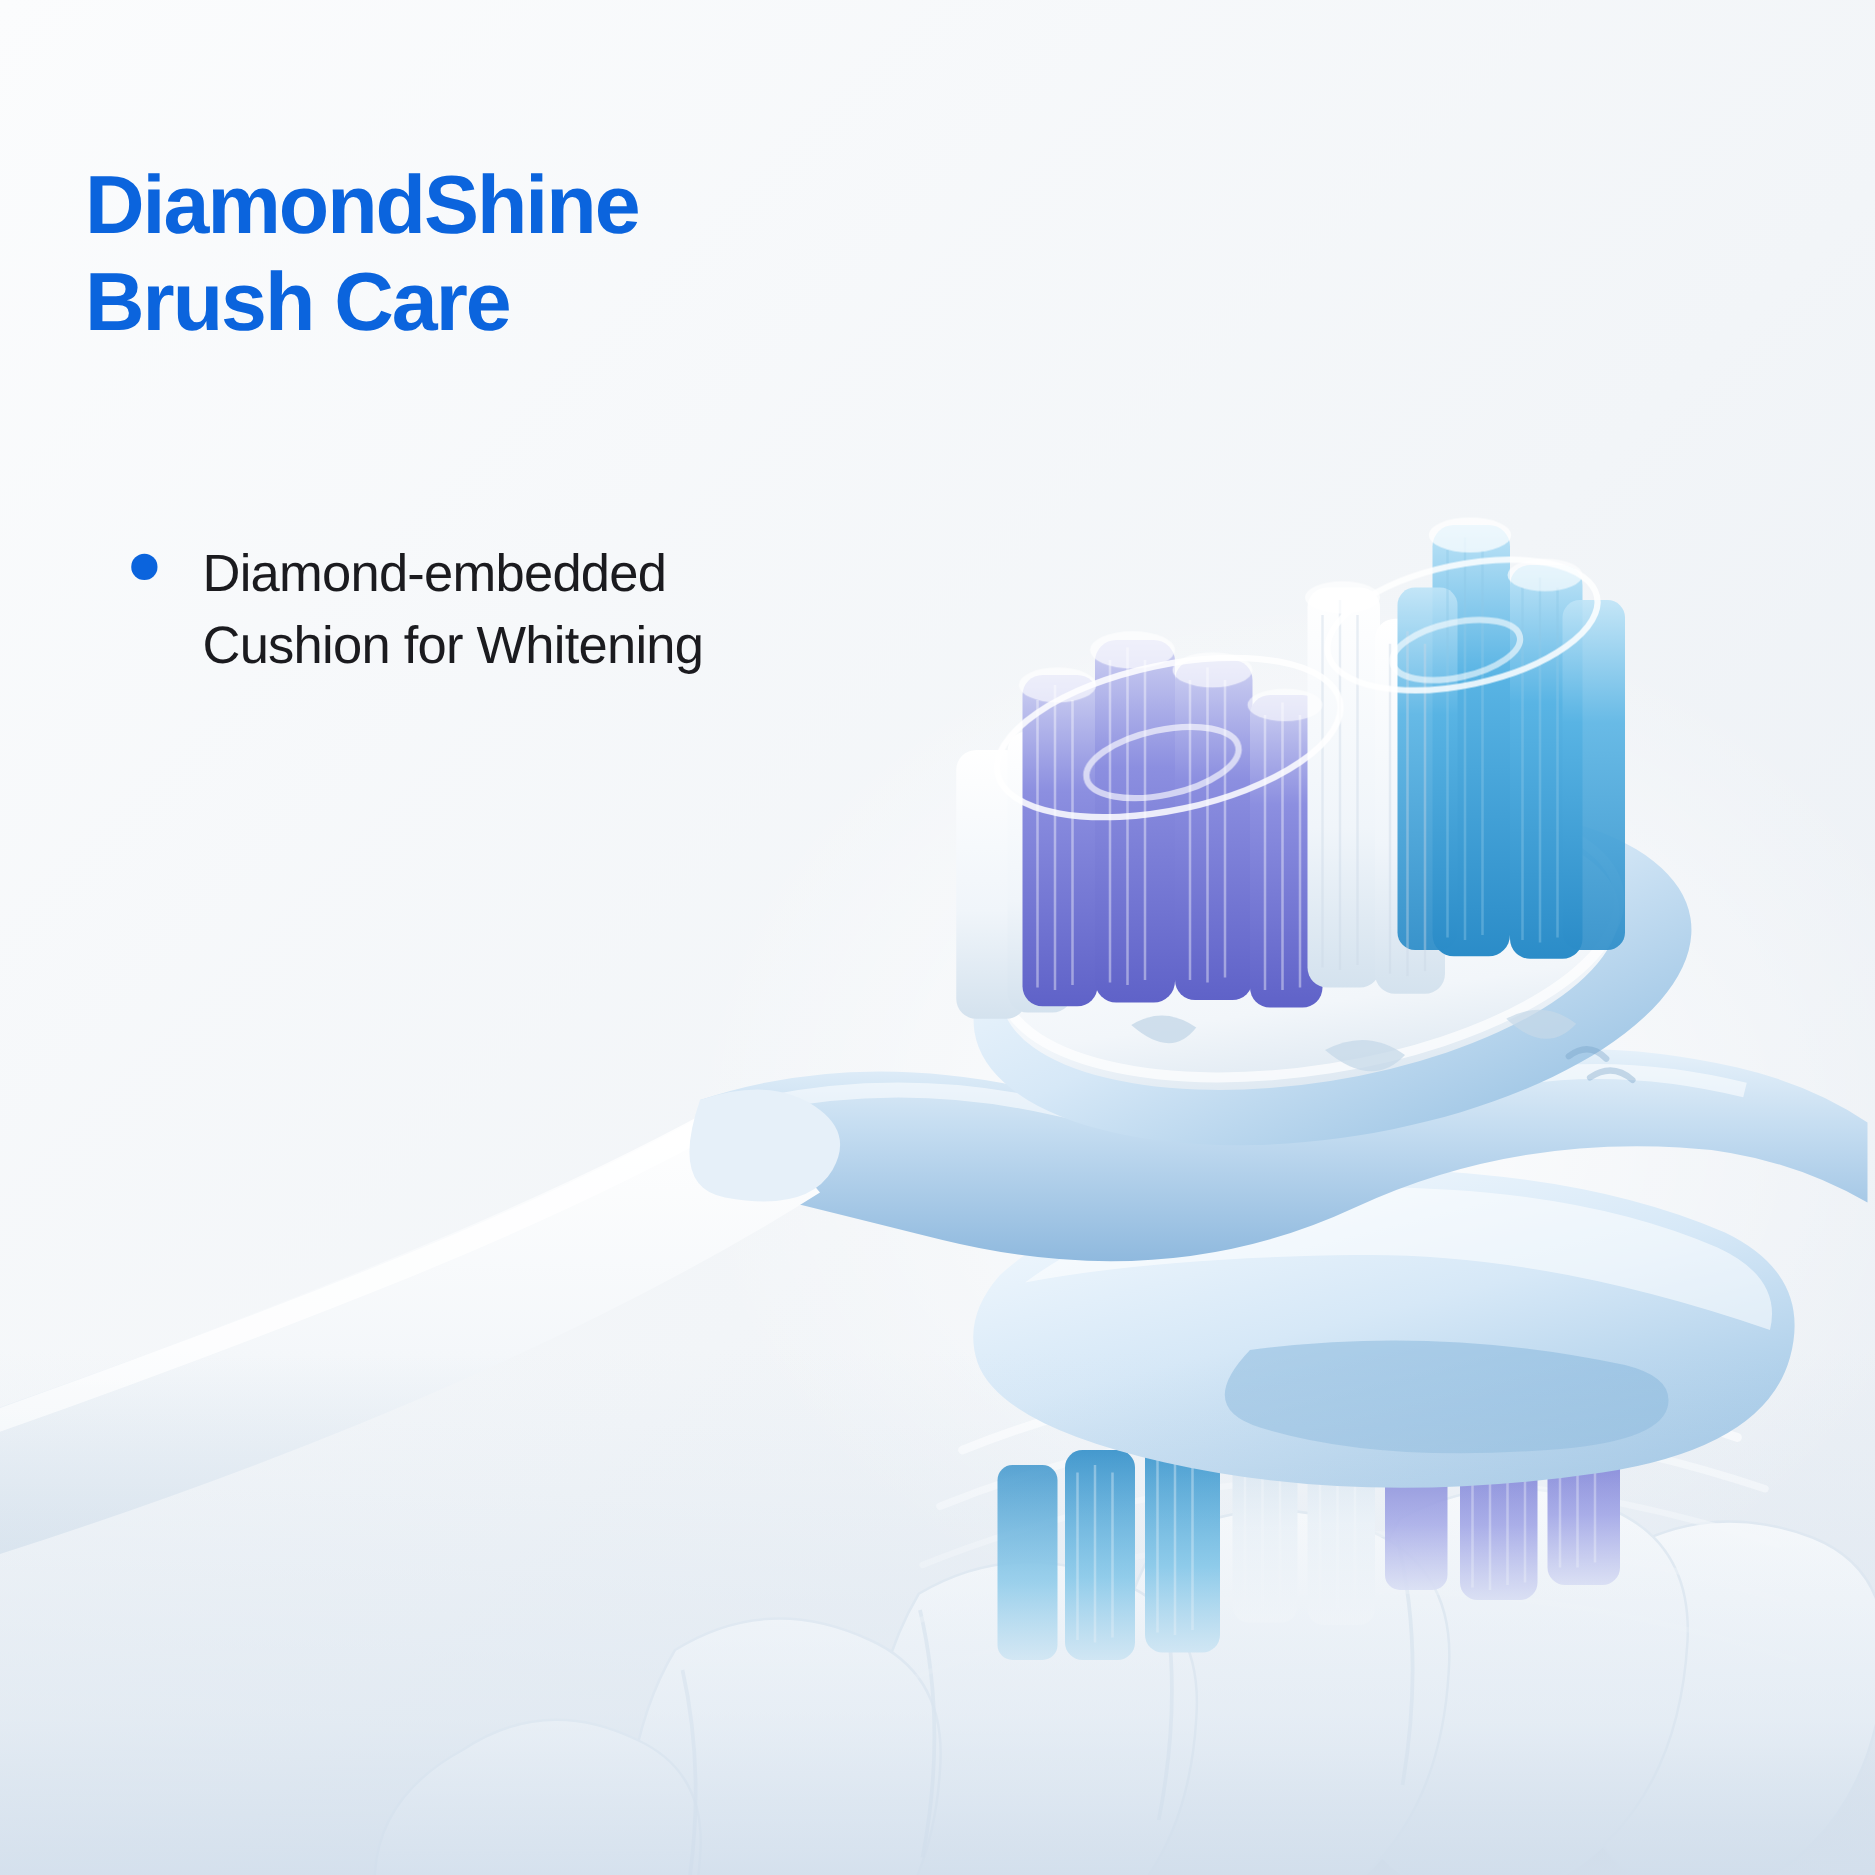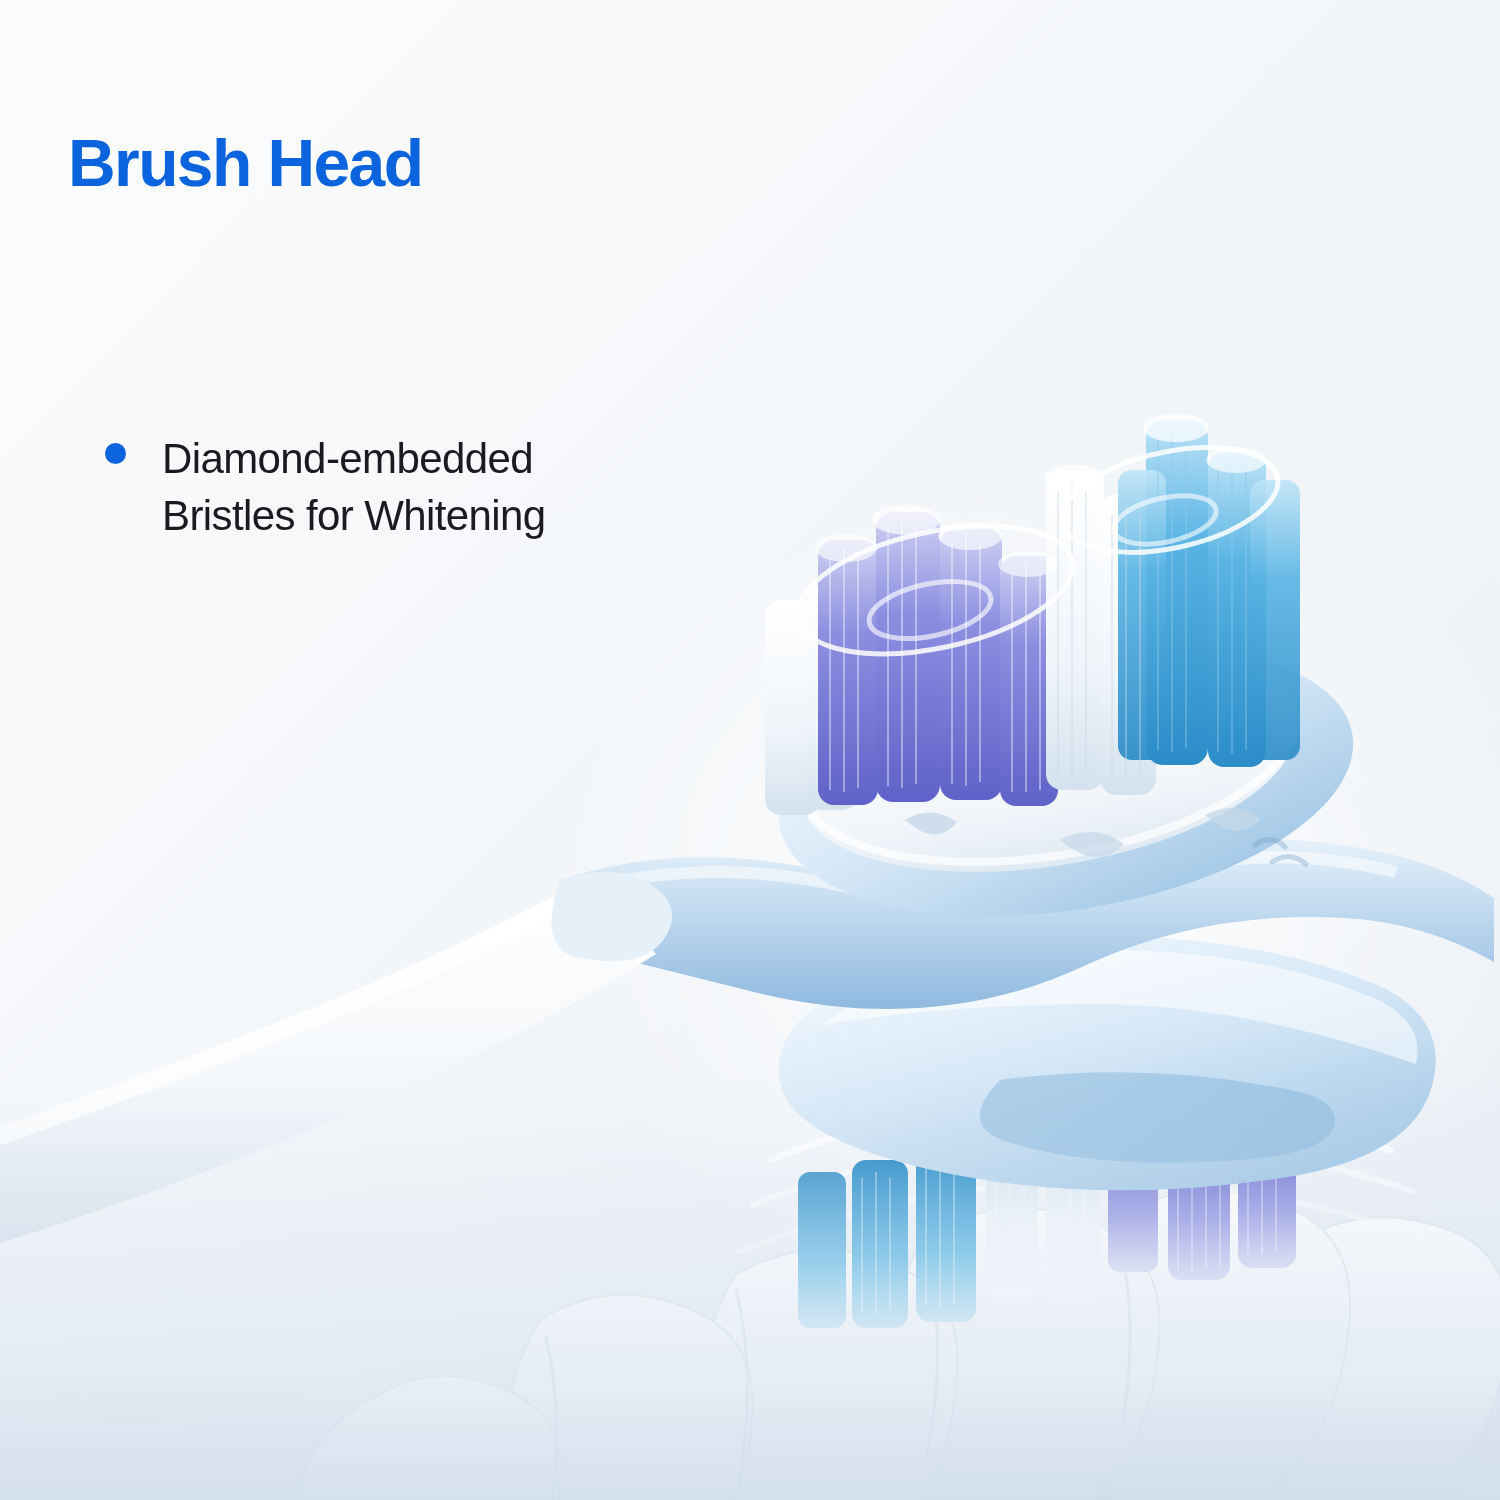--- a/index.html
+++ b/index.html
@@ -321,24 +321,25 @@
       <g opacity="0.35">
         <path d="M1255 845 q16 -12 30 2" stroke="#6f9cc4" stroke-width="5" fill="none" stroke-linecap="round"></path>
         <path d="M1272 862 q18 -12 34 2" stroke="#6f9cc4" stroke-width="5" fill="none" stroke-linecap="round"></path>
       </g>
     </svg>
   </div>
 
   <div class="floor-glow"></div>
 
   <div class="headline">
-    <span class="line2">Brush Head</span>
+    <span>DiamondShine</span>
+    <span class="line2">Brush Care</span>
   </div>
 
   <div class="bullets">
     <div class="bullet-row">
       <span class="bullet-dot"></span>
       <div class="bullet-text">Diamond-embedded
-Bristles for Whitening</div>
+Cushion for Whitening</div>
     </div>
   </div>
 
 </div>
 
 </body></html>

